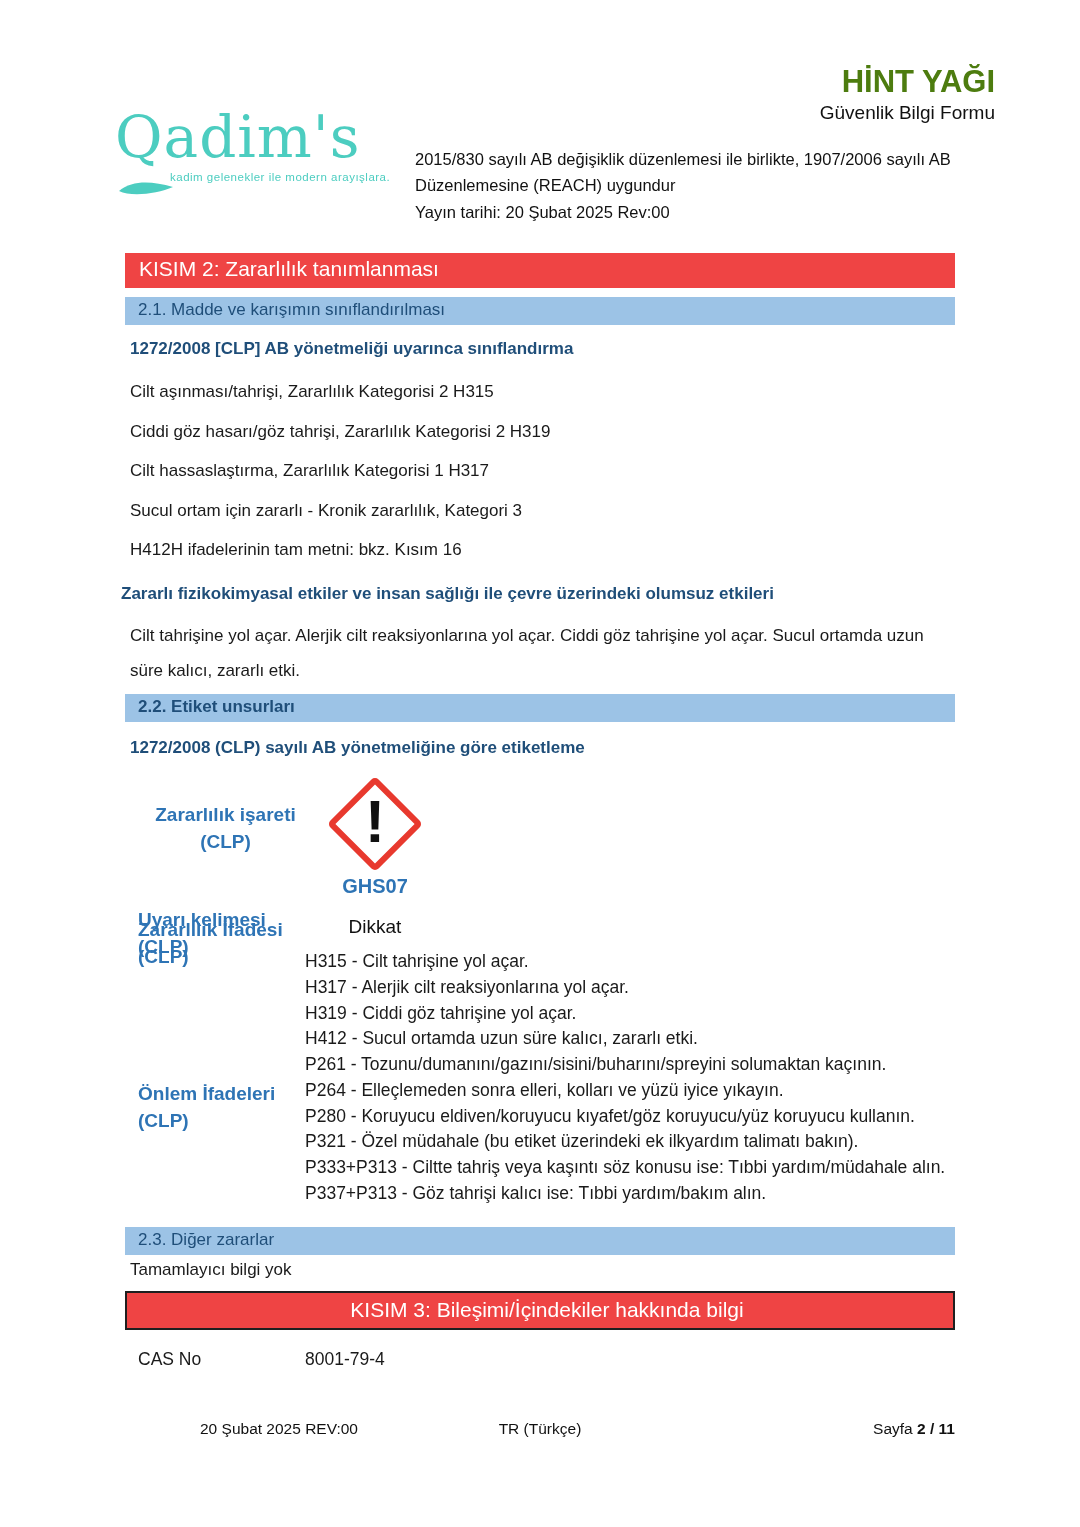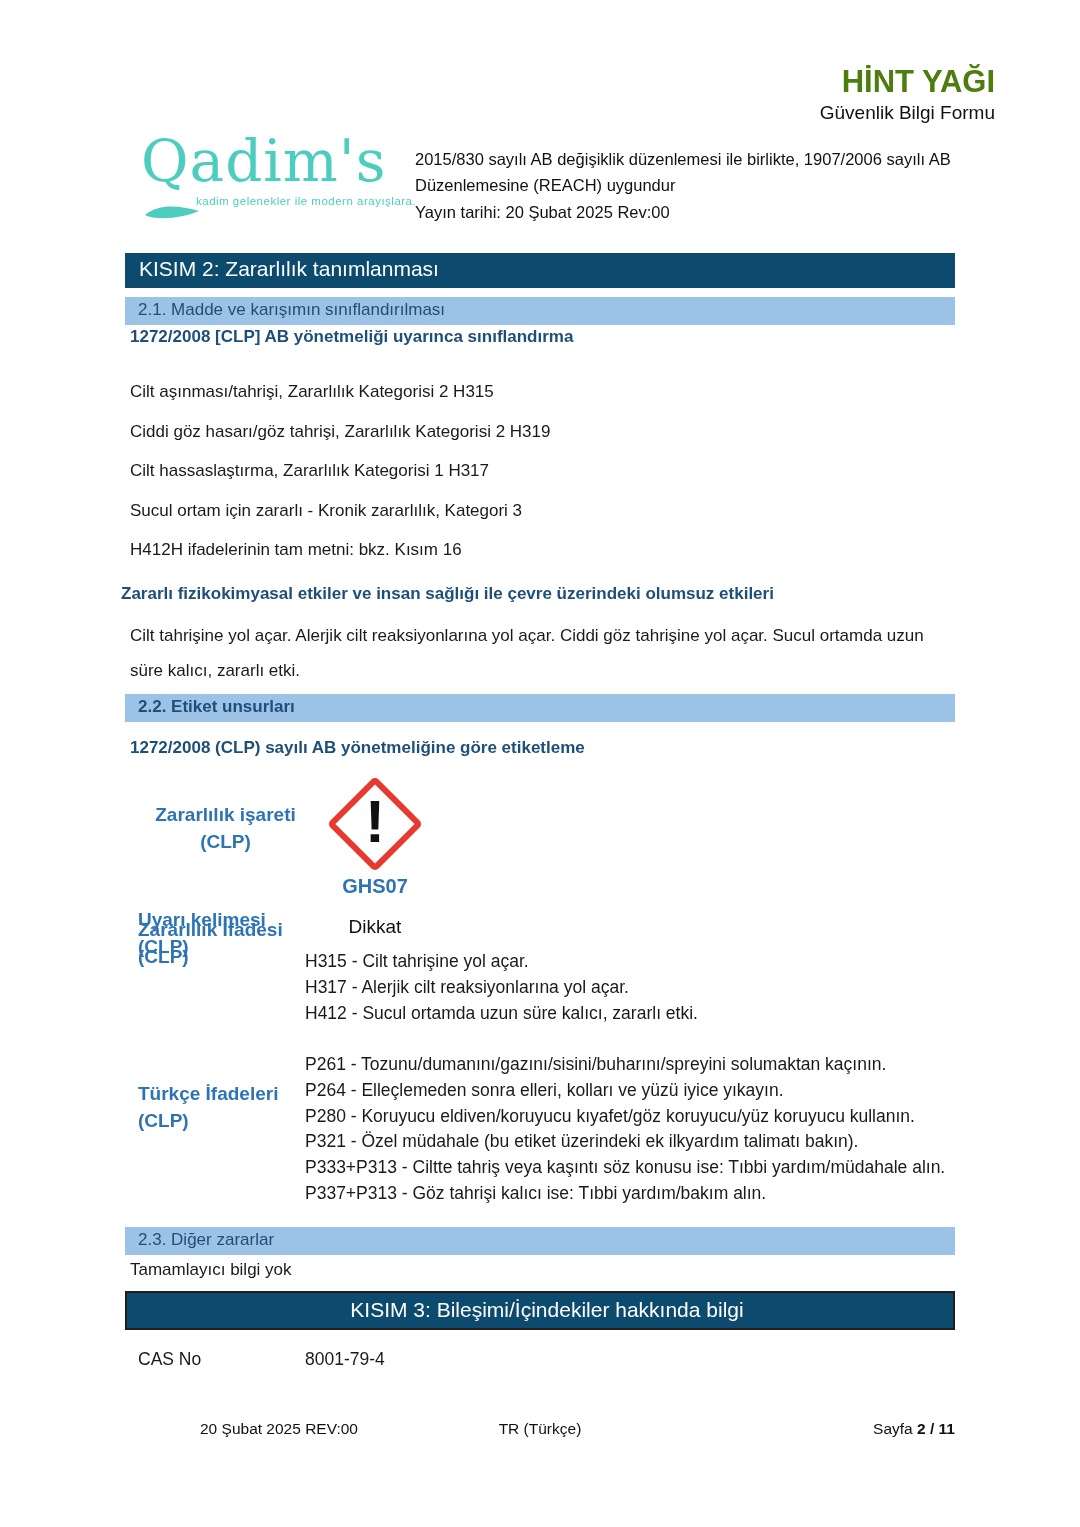--- a/index.html
+++ b/index.html
@@ -19,21 +19,21 @@
   .brand-tagline {
     font-size:11.5px; color:#4CCDC0; letter-spacing:0.5px;
   }
   .doc-title { text-align:right; }
   .doc-title .t1 { font-size:31px; font-weight:bold; color:#4d7c0f; line-height:1.2; }
   .doc-title .t2 { font-size:19px; color:#111; line-height:1.35; }
   .reg-text { font-size:16.5px; line-height:1.6; color:#111; }
 
   
   .bar-dark {
-    left:125px; width:830px; background:#0c4a6e; color:#fff;
+    left:125px; width:830px; background:#ef4444; color:#fff;
     font-size:21px; padding:4px 0 0 14px; height:35px;
   }
   .bar-dark.bordered { border:2px solid #1f1f1f; height:39px; padding-top:5px; }
   .bar-light {
     left:125px; width:830px; background:#9CC3E6; color:#1F4E79;
     font-size:17px; padding:3px 0 0 13px; height:28px;
   }
   .bar-light.bold { font-weight:bold; }
 
   .navy-bold { color:#1F4E79; font-weight:bold; }
@@ -65,21 +65,21 @@
   .inci-row .lbl { display:inline-block; width:167px; }
 
   .footer-cell { font-size:15.5px; color:#111; top:1420px; }
   .footer-center { left:125px; width:830px; text-align:center; }
   .footer-right { width:830px; left:125px; text-align:right; }
   .b { font-weight:bold; }
 </style>
 </head>
 <body>
 
-<div class="abs" style="left:141px; top:108px;margin-top:24px;">
+<div class="abs" style="left:115px; top:108px;">
   <div class="brand-word">Qadim's</div>
   <svg class="abs" style="left:2px; top:70px;" width="72" height="20" viewBox="0 0 72 20">
     <path d="M2,13 C16,2 34,3 56,9 C40,16 14,19 2,13 Z" fill="#4CCDC0"></path>
   </svg>
   <div class="brand-tagline abs" style="left:55px; top:63px; width:330px;">kadim gelenekler ile modern arayışlara.</div>
 </div>
 
 <div class="abs doc-title" style="right:85px; top:63px;">
   <div class="t1">HİNT YAĞI</div>
   <div class="t2">Güvenlik Bilgi Formu</div>
@@ -88,21 +88,21 @@
 <div class="abs reg-text" style="left:415px; top:146px; width:565px;">
   <div>2015/830 sayılı AB değişiklik düzenlemesi ile birlikte, 1907/2006 sayılı AB</div>
   <div>Düzenlemesine (REACH) uygundur</div>
   <div>Yayın tarihi: 20 Şubat 2025  Rev:00</div>
 </div>
 
 <div class="abs bar-dark" style="top:253px;">KISIM 2: Zararlılık tanımlanması</div>
 
 <div class="abs bar-light" style="top:297px;">2.1. Madde ve karışımın sınıflandırılması</div>
 
-<div class="abs navy-bold body-17" style="left:130px; top:327px;">1272/2008 [CLP] AB yönetmeliği uyarınca sınıflandırma</div>
+<div class="abs navy-bold body-17" style="left:130px; top:339px;">1272/2008 [CLP] AB yönetmeliği uyarınca sınıflandırma</div>
 
 <div class="abs lines-39" style="left:130px; top:372px;">
 
 <div>Cilt aşınması/tahrişi, Zararlılık Kategorisi 2 H315</div>
     <div>Ciddi göz hasarı/göz tahrişi, Zararlılık Kategorisi 2 H319</div>
     <div>Cilt hassaslaştırma, Zararlılık Kategorisi 1 H317</div>
     <div>Sucul ortam için zararlı - Kronik zararlılık, Kategori 3</div>
     <div>H412H ifadelerinin tam metni: bkz. Kısım 16</div>
   </div>
 
@@ -110,35 +110,36 @@
 
 <div class="abs para" style="left:130px; top:618px;">Cilt tahrişine yol açar. Alerjik cilt reaksiyonlarına yol açar. Ciddi göz tahrişine yol açar. Sucul ortamda uzun süre kalıcı, zararlı etki.</div>
 
 <div class="abs bar-light bold" style="top:694px;">2.2. Etiket unsurları</div>
 
 <div class="abs navy-bold body-17" style="left:130px; top:738px;">1272/2008 (CLP) sayılı AB yönetmeliğine göre etiketleme</div>
 
 <div class="abs clp-label" style="top:801px;text-align:center;">Zararlılık işareti (CLP)</div>
 <div class="abs clp-label" style="top:906px;">Uyarı kelimesi (CLP)</div>
 <div class="abs clp-label" style="top:916px;">Zararlılık İfadesi (CLP)</div>
-<div class="abs clp-label" style="top:1080px;">Türkçe İfadeleri (CLP)</div>
+<div class="abs clp-label" style="top:1080px;">Önlem İfadeleri (CLP)</div>
 
 <div class="abs picto-box" style="top:768px;">
   <div class="diamond">
     <div class="bang">!</div>
   </div>
   <div class="ghs-code">GHS07</div>
 </div>
 
 <div class="abs signal-word" style="top:916px;">Dikkat</div>
 
 <div class="abs statements" style="top:949px;">
 
 <div>H315 - Cilt tahrişine yol açar.</div>
     <div>H317 - Alerjik cilt reaksiyonlarına yol açar.</div>
+    <div>H319 - Ciddi göz tahrişine yol açar.</div>
     <div>H412 - Sucul ortamda uzun süre kalıcı, zararlı etki.</div>
   </div>
 <div class="abs statements" style="top:1052px;">
 
 <div>P261 - Tozunu/dumanını/gazını/sisini/buharını/spreyini solumaktan kaçının.</div>
     <div>P264 - Elleçlemeden sonra elleri, kolları ve yüzü iyice yıkayın.</div>
     <div>P280 - Koruyucu eldiven/koruyucu kıyafet/göz koruyucu/yüz koruyucu kullanın.</div>
     <div>P321 - Özel müdahale (bu etiket üzerindeki ek ilkyardım talimatı bakın).</div>
     <div>P333+P313 - Ciltte tahriş veya kaşıntı söz konusu ise: Tıbbi yardım/müdahale alın.</div>
     <div>P337+P313 - Göz tahrişi kalıcı ise: Tıbbi yardım/bakım alın.</div>

